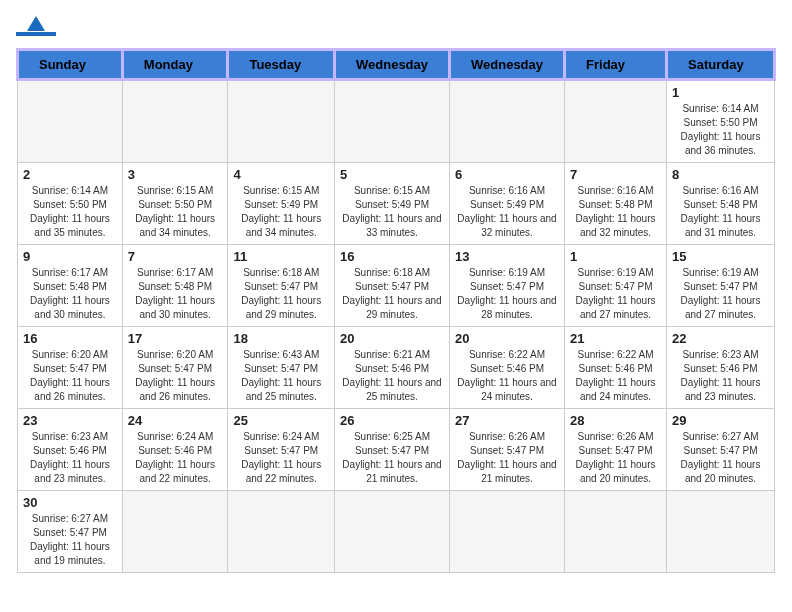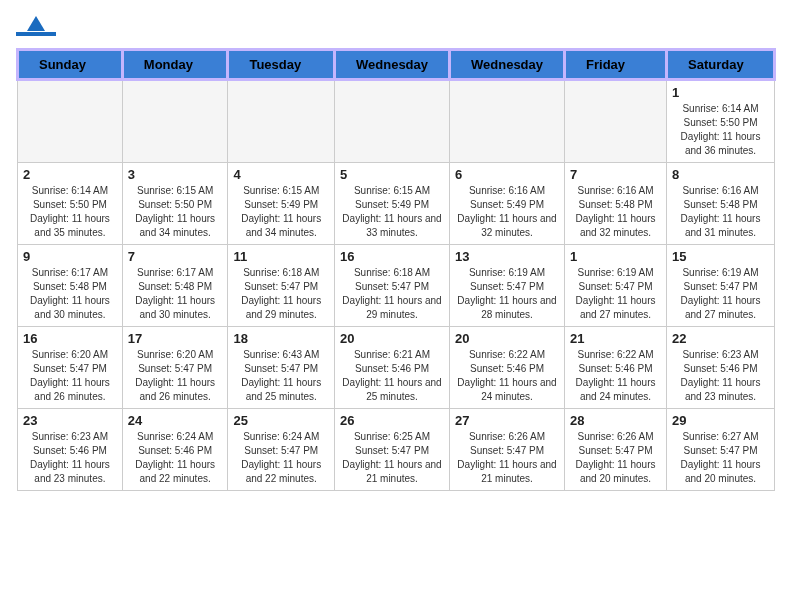--- a/index.html
+++ b/index.html
@@ -302,14 +302,28 @@
 Sunset: 5:47 PM
 Daylight: 11 hours and 20 minutes.</div>
         </td>
         <td>
           <span class="day-number">29</span>
           <div class="day-info">Sunrise: 6:27 AM
 Sunset: 5:47 PM
 Daylight: 11 hours and 20 minutes.</div>
         </td>
       </tr>
+      <tr>
+        <td>
+          <span class="day-number">30</span>
+          <div class="day-info">Sunrise: 6:27 AM
+Sunset: 5:47 PM
+Daylight: 11 hours and 19 minutes.</div>
+        </td>
+        <td class="empty"></td>
+        <td class="empty"></td>
+        <td class="empty"></td>
+        <td class="empty"></td>
+        <td class="empty"></td>
+        <td class="empty"></td>
+      </tr>
     </tbody>
 </table>
 
 </body></html>

